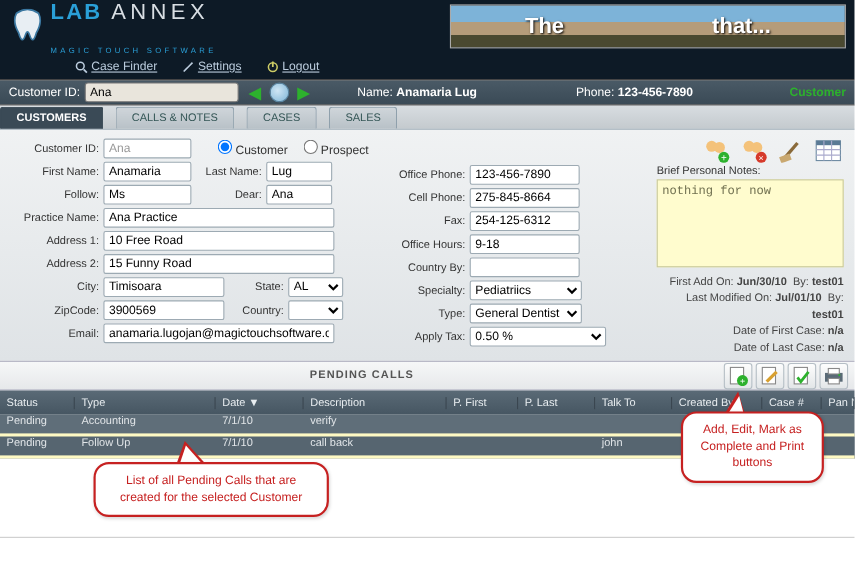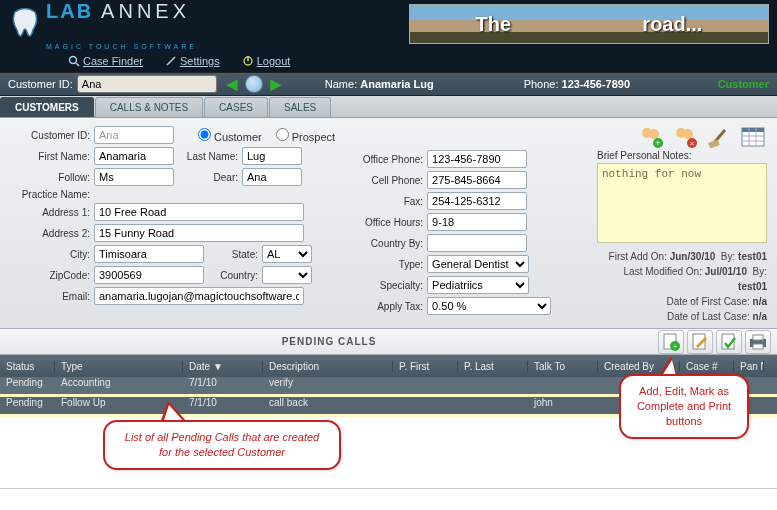--- a/index.html
+++ b/index.html
@@ -26,21 +26,21 @@
   .idbar .nav-arrows { display:flex; gap:2px; margin-left:6px; }
   .arrow-btn { width:18px; height:18px; display:flex; align-items:center; justify-content:center; font-weight:bold; font-size:14px; cursor:pointer; }
   .arrow-btn.l { color:#2db12d; } .arrow-btn.r { color:#2db12d; }
   .mag { width:18px; height:18px; border-radius:50%; background:radial-gradient(circle at 40% 40%,#cfe6f5,#7fb5d6); border:1px solid #5a85a1; margin:0 2px; cursor:pointer; }
   .idbar .kv { margin-left:40px; }
   .idbar .kv b { font-weight:bold; }
   .idbar .cust-link { margin-left:auto; color:#2db12d; font-weight:bold; }
 
   
   .tabs { background:linear-gradient(#d8dde1,#c4cace); height:22px; display:flex; align-items:flex-end; border-bottom:1px solid #8fa0ac; }
-  .tab { padding:4px 14px; font-size:10px; color:#355; background:linear-gradient(#cfd5da,#b8c1c7); border:1px solid #8fa0ac; border-bottom:none; margin-right:1px; border-radius:3px 3px 0 0; cursor:pointer; }
+  .tab { padding:4px 14px; font-size:10px; color:#355; background:linear-gradient(#cfd5da,#b8c1c7); border:1px solid #8fa0ac; border-bottom:none; margin-right:11px; border-radius:3px 3px 0 0; cursor:pointer; }
   .tab.active { background:#3a4a56; color:#fff; font-weight:bold; border-color:#3a4a56; }
 
   
   .details { background:linear-gradient(#f0f2f3,#dfe3e6); padding:8px 10px 4px; position:relative; border-bottom:1px solid #aab; }
   .toolbar-icons { position:absolute; right:10px; top:6px; display:flex; gap:6px; }
   .tb-icon { width:28px; height:26px; display:flex; align-items:center; justify-content:center; cursor:pointer; }
 
   .form-grid { display:flex; gap:10px; }
   .col { display:flex; flex-direction:column; gap:3px; }
   .frow { display:flex; align-items:center; gap:4px; }
@@ -67,27 +67,27 @@
 
   .grid-head { background:linear-gradient(#5a6a76,#465662); height:22px; display:flex; color:#e8edf0; font-size:10px; align-items:center; }
   .gh { padding:0 6px; border-right:1px solid #3a4650; overflow:hidden; white-space:nowrap; }
   .grid-body { background:#5f6e79; }
   .grow { height:20px; display:flex; color:#e1e5e8; font-size:10px; align-items:flex-start; border-bottom:3px solid #fef9c3; cursor:pointer; }
   .grow.alt { background:#566570; }
   .gc { padding:0 6px; overflow:hidden; white-space:nowrap; }
   .grid-spacer { height:72px; background:#fff; border-bottom:1px solid #ccc; }
 
   
-  .c-status{width:55px;} .c-type{width:128px;} .c-date{width:80px;} .c-desc{width:130px;}
+  .c-status{width:68px;} .c-type{width:128px;} .c-date{width:80px;} .c-desc{width:130px;}
   .c-pfirst{width:65px;} .c-plast{width:70px;} .c-talk{width:70px;}
   .c-created{width:82px;} .c-case{width:54px;} .c-pan{width:30px;}
 
   
   .callout { position:absolute; background:#fff; border:2px solid #c62121; border-radius:14px; padding:8px 14px; font-size:11px; color:#c62121; text-align:center; line-height:1.35; box-shadow:1px 1px 3px rgba(0,0,0,.15); }
-  .callout1 { left:103px; top:420px; width:238px;font-style:italic; }
+  .callout1 { left:85px; top:420px; width:214px; }
   .callout2 { right:28px; top:374px; width:130px; }
   .tail { position:absolute; width:0; height:0; }
   .tail1 { left:160px; top:401px; border-left:8px solid transparent; border-right:20px solid transparent; border-bottom:22px solid #c62121; }
   .tail1::after{content:"";position:absolute;left:-5px;top:4px;border-left:6px solid transparent;border-right:16px solid transparent;border-bottom:18px solid #fff;}
   .tail2 { right:100px; top:356px; border-left:12px solid transparent; border-right:6px solid transparent; border-bottom:20px solid #c62121; }
   .tail2::after{content:"";position:absolute;left:-9px;top:4px;border-left:10px solid transparent;border-right:4px solid transparent;border-bottom:16px solid #fff;}
 </style>
 </head>
 <body>
 
@@ -96,21 +96,21 @@
     <svg class="tooth" viewBox="0 0 30 34">
         <path d="M5 4 Q15 -3 25 4 Q29 12 23 22 Q20 33 17 24 Q15 18 13 24 Q10 33 7 22 Q1 12 5 4 Z" fill="#e8eef3" stroke="#3a77a0" stroke-width="1.5"></path>
       </svg>
     <div class="brand-text">
       <div class="brand-row1"><span class="brand-lab">LAB</span><span class="brand-annex">ANNEX</span></div>
       <div class="brand-sub">MAGIC TOUCH SOFTWARE</div>
     </div>
   </div>
   <div class="banner">
     <span>The</span>
-    <span>road...</span>
+    <span>that...</span>
   </div>
 </div>
 
 <div class="menubar">
   <a>
       <svg class="mico" viewBox="0 0 12 12">
         <circle cx="5" cy="5" r="3.5" fill="none" stroke="#bcd" stroke-width="1.4"></circle>
         <line x1="8" y1="8" x2="11" y2="11" stroke="#bcd" stroke-width="1.6"></line>
       </svg>
       <span>Case Finder</span>
@@ -204,20 +204,21 @@
           <input class="inp" style="width: 60px;" value="Lug">
         </div>
       <div class="frow">
           <span class="lbl" style="width:80px;">Follow:</span>
           <input class="inp" style="width: 80px;" value="Ms">
           <span class="lbl" style="width:60px;">Dear:</span>
           <input class="inp" style="width: 60px;" value="Ana">
         </div>
       <div class="frow">
           <span class="lbl" style="width:80px;">Practice Name:</span>
+          <input class="inp" style="width: 210px;" value="Ana Practice">
         </div>
       <div class="frow">
           <span class="lbl" style="width:80px;">Address 1:</span>
           <input class="inp" style="width: 210px;" value="10 Free Road">
         </div>
       <div class="frow">
           <span class="lbl" style="width:80px;">Address 2:</span>
           <input class="inp" style="width: 210px;" value="15 Funny Road">
         </div>
       <div class="frow">
@@ -254,26 +255,26 @@
         </div>
       <div class="frow">
           <span class="lbl" style="width:70px;">Office Hours:</span>
           <input class="inp" style="width: 100px;" value="9-18">
         </div>
       <div class="frow">
           <span class="lbl" style="width:70px;">Country By:</span>
           <input class="inp" style="width: 100px;" value="">
         </div>
       <div class="frow">
+          <span class="lbl" style="width:70px;">Specialty:</span>
+          <select class="sel" style="width:102px;"><option>Pediatriics</option></select>
+        </div>
+      <div class="frow">
           <span class="lbl" style="width:70px;">Type:</span>
           <select class="sel" style="width:102px;"><option>General Dentist</option></select>
-        </div>
-      <div class="frow">
-          <span class="lbl" style="width:70px;">Specialty:</span>
-          <select class="sel" style="width:102px;"><option>Pediatriics</option></select>
         </div>
       <div class="frow">
           <span class="lbl" style="width:70px;">Apply Tax:</span>
           <select class="sel" style="width:124px;"><option>0.50 %</option></select>
         </div>
     </div>
 
     <div class="col" style="margin-left:auto;">
       <div style="height:21px;"></div>
       <div class="notes-area">

